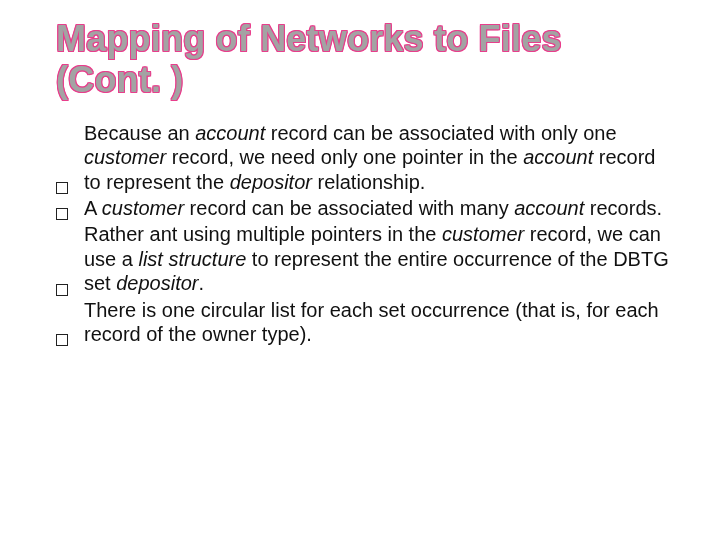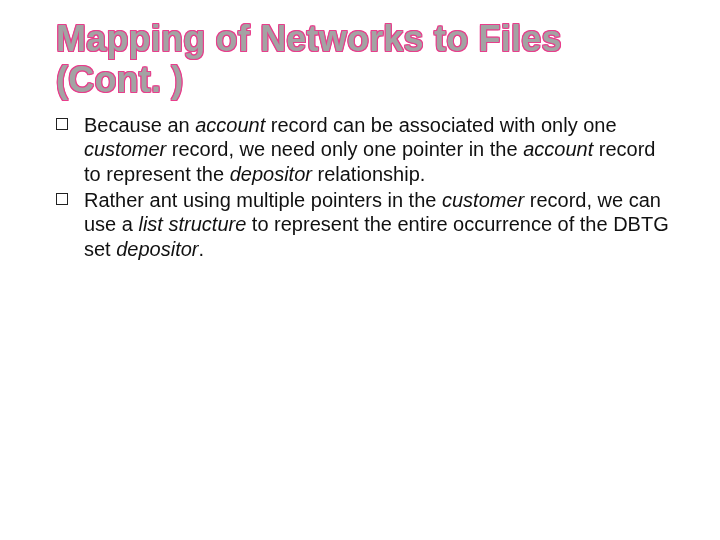--- a/index.html
+++ b/index.html
@@ -25,31 +25,31 @@
     color: #a3a3a3;
     text-shadow:
       1px 0 0 #e83e8c,
       -1px 0 0 #e83e8c,
       0 1px 0 #e83e8c,
       0 -1px 0 #e83e8c,
       1px 1px 0 #e83e8c,
       -1px -1px 0 #e83e8c,
       1px -1px 0 #e83e8c,
       -1px 1px 0 #e83e8c;
-    margin-bottom: 12px;
+    margin-bottom: 20px;
     letter-spacing: 0.2px;
   }
   .bullets {
     font-size: 20px;
     line-height: 1.22;
     color: #111;
   }
   .bullet {
     display: flex;
-    align-items: flex-start;
+    align-items: flex-end;
     margin-bottom: 2px;
   }
   .marker {
     flex: 0 0 auto;
     width: 12px;
     height: 12px;
     border: 1.5px solid #222;
     box-sizing: border-box;
     margin-top: 5px;
     margin-right: 16px;
@@ -67,16 +67,24 @@
 
 <div class="slide">
   <div class="title">Mapping of Networks to Files (Cont. )</div>
   <div class="bullets" id="bullets">
       <div class="bullet">
         <div class="marker"></div>
         <div class="text">Because an <em>account</em> record can be associated with only one <em>customer</em> record, we need only one pointer in the <em>account </em> record to represent the <em>depositor</em> relationship.</div>
       </div>
       <div class="bullet">
         <div class="marker"></div>
+        <div class="text">A <em>customer</em> record can be associated with many <em>account</em> records.</div>
+      </div>
+      <div class="bullet">
+        <div class="marker"></div>
         <div class="text">Rather ant using multiple pointers in the <em>customer</em> record, we can use a <em>list structure</em> to represent the entire occurrence of the DBTG set <em>depositor</em>.</div>
+      </div>
+      <div class="bullet">
+        <div class="marker"></div>
+        <div class="text">There is one circular list for each set occurrence (that is, for each record of the owner type).</div>
       </div>
     </div>
 </div>
 
 </body></html>

